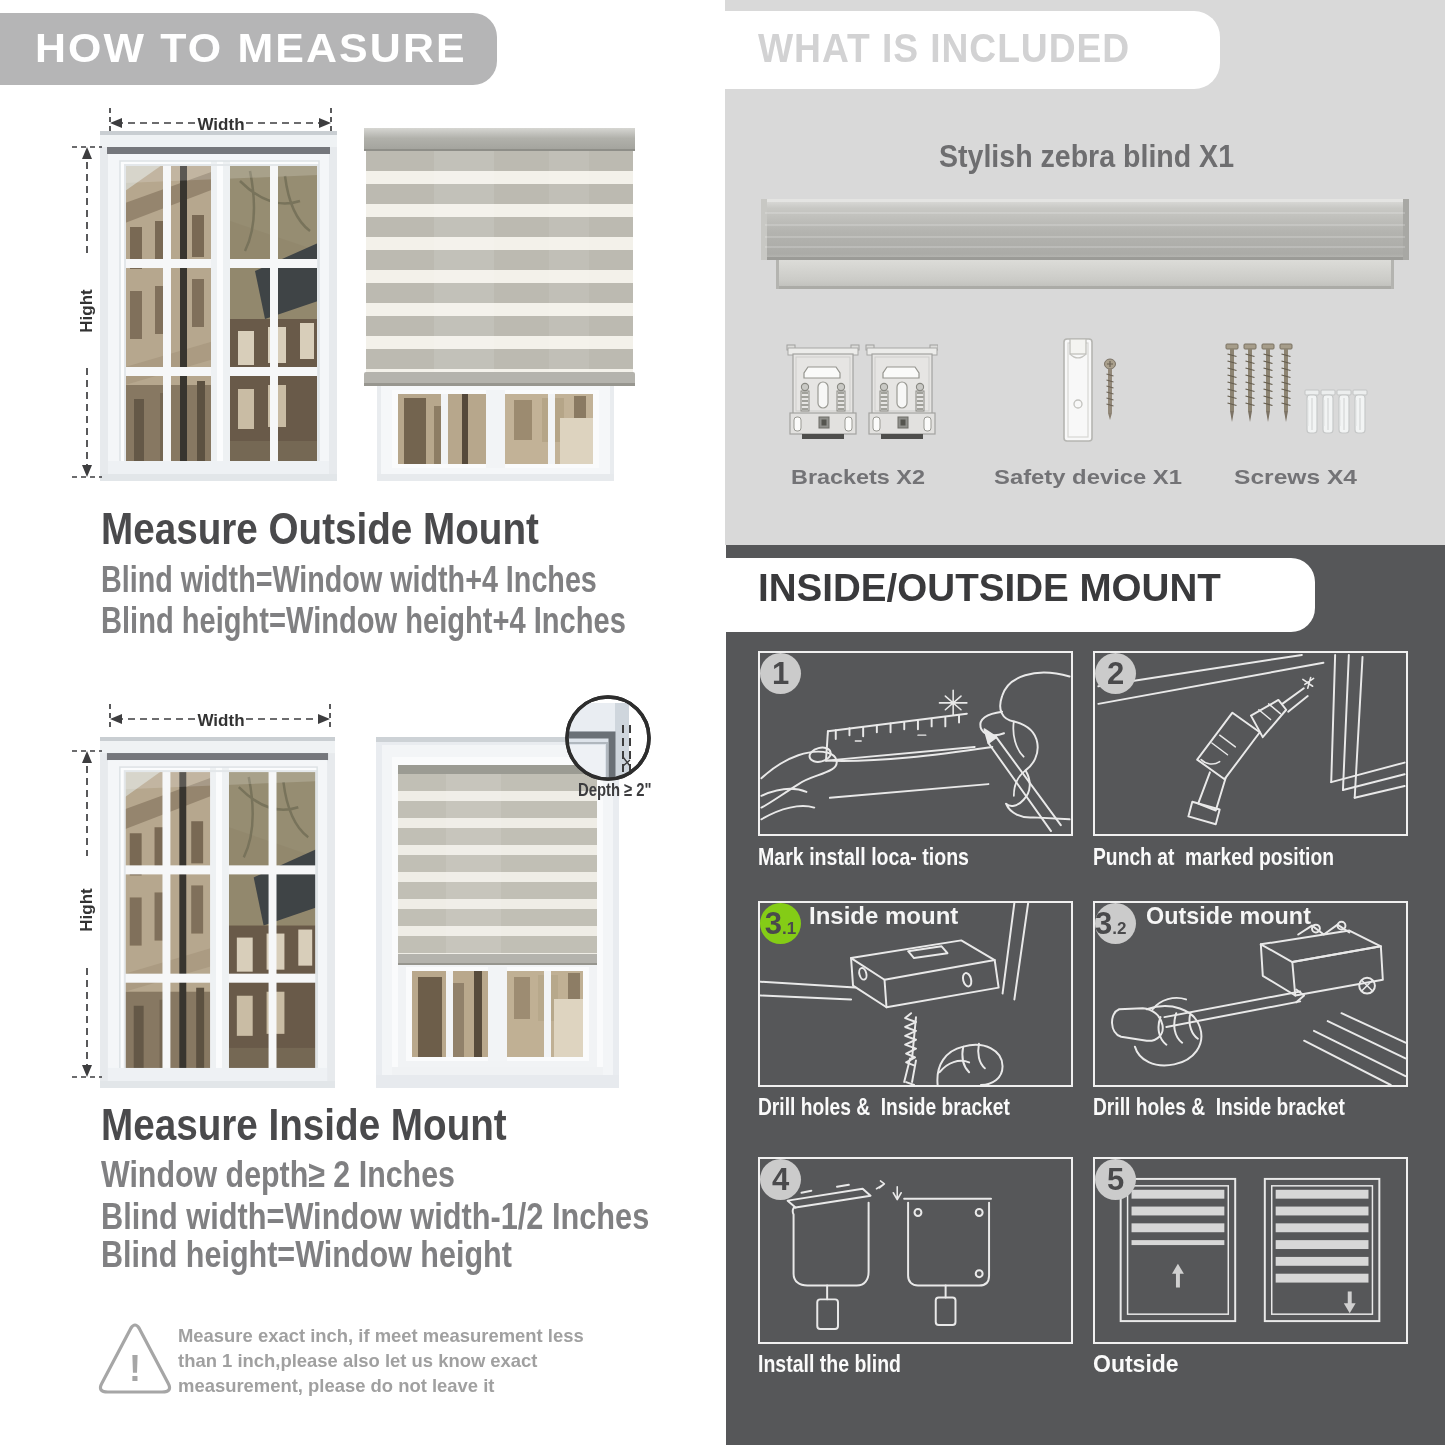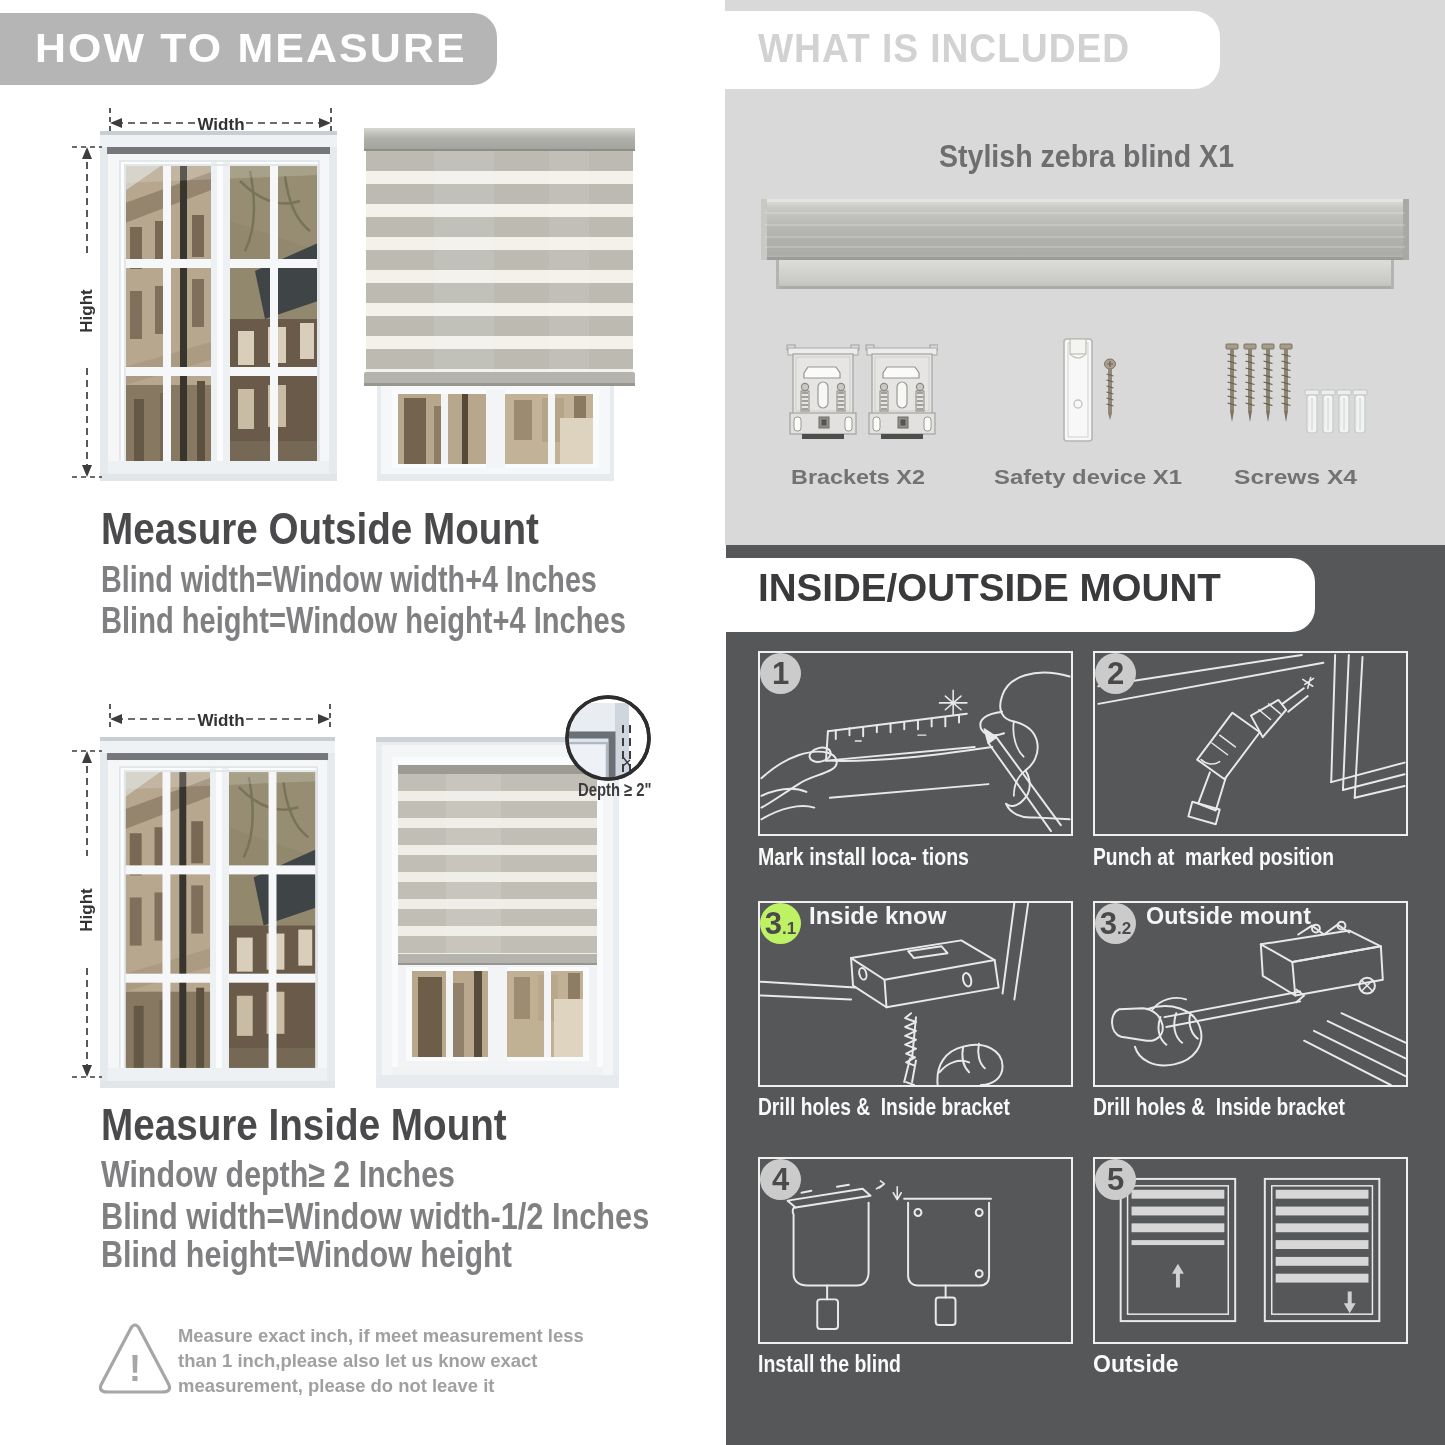--- a/index.html
+++ b/index.html
@@ -524,21 +524,21 @@
 <path d="M153,112 l-6,5 l11,4 l-11,5 l11,4 l-11,5 l11,4 l-11,5 l11,4 l-10,5 l9,4 l-9,5 l8,3"></path>
 <path d="M158,116 l-4,42"></path>
 <path d="M152,158 l-6,24 M158,160 l-4,22"></path>
 <path d="M148,182 l8,3"></path>
 <path d="M180,185 C178,165 188,150 206,146 C228,140 246,150 246,166 C246,178 236,185 224,185"></path>
 <path d="M206,146 C204,156 206,166 212,172 M222,143 C220,153 222,163 228,168"></path>
 <path d="M182,172 C190,162 202,158 212,162"></path>
 </g>
     </svg>
 </div>
-<div class="abs" style="left:760px;top:903px;width:41px;height:41px;border-radius:50%;background:#bef264;color:#4a4a4c;font-weight:bold;text-align:center;line-height:41px;"><span style="font-size:31px;">3</span><span style="font-size:17px;">.1</span></div>
+<div class="abs" style="left:760px;top:903px;width:41px;height:41px;border-radius:50%;background:#84cc16;color:#4a4a4c;font-weight:bold;text-align:center;line-height:41px;"><span style="font-size:31px;">3</span><span style="font-size:17px;">.1</span></div>
 <div class="abs" style="left:1093px;top:901px;width:311px;height:182px;border:2px solid #f0f0f0;">
 <svg width="311" height="182" viewBox="0 0 315 185" style="position:absolute;left:0;top:0">
       <g stroke="#e9e9e9" stroke-width="2" fill="none" stroke-linecap="round" stroke-linejoin="round">
 <path d="M168,42 L258,28 L290,44 L200,60 Z"></path>
 <path d="M200,60 L290,44 L292,78 L203,94 Z"></path>
 <path d="M168,42 L170,74 L203,94"></path>
 <path d="M206,32 l14,-9 l12,9 l14,-10 l12,8"></path>
 <circle cx="224" cy="26" r="4"></circle>
         <circle cx="250" cy="23" r="4"></circle>
 <circle cx="276" cy="84" r="8"></circle>
@@ -546,21 +546,21 @@
 <path d="M70,116 L208,90 M72,126 L208,100"></path>
 <path d="M204,88 l8,6 l-8,7"></path>
 <path d="M24,108 C14,112 14,132 26,136 L52,140 C62,141 70,134 68,124 C66,114 58,108 48,107 Z"></path>
 <path d="M52,108 C76,100 100,108 106,126 C112,144 100,160 80,164 C60,168 44,160 40,146"></path>
 <path d="M66,116 C62,126 64,138 72,144 M82,112 C78,124 80,136 88,142 M96,114 C94,124 98,134 104,138"></path>
 <path d="M58,108 C66,98 80,94 92,98"></path>
 <path d="M222,130 L315,176 M236,120 L315,158 M250,112 L315,142 M212,140 L300,185"></path>
 </g>
     </svg>
 </div>
-<div class="abs" style="left:1095px;top:903px;width:41px;height:41px;border-radius:50%;background:#cbcbcb;color:#4a4a4c;font-weight:bold;text-align:center;line-height:41px;"><span style="font-size:31px;">3</span><span style="font-size:17px;">.2</span></div>
+<div class="abs" style="left:1095px;top:903px;width:41px;height:41px;border-radius:50%;background:#cbcbcb;color:#4a4a4c;font-weight:bold;line-height:41px;"><span style="font-size:31px;">3</span><span style="font-size:17px;">.2</span></div>
 <div class="abs" style="left:758px;top:1157px;width:311px;height:183px;border:2px solid #f0f0f0;">
 <svg width="311" height="183" viewBox="0 0 315 185" style="position:absolute;left:0;top:0">
       <g stroke="#e9e9e9" stroke-width="2" fill="none" stroke-linecap="round" stroke-linejoin="round">
 <path d="M28,42 L104,30 L112,37 L36,49 Z"></path>
 <path d="M42,34 l10,-2 M78,28 l12,-2"></path>
 <path d="M36,49 C34,48 32,52 34,56 L34,116 C34,124 40,128 48,128 L98,128 C106,128 110,122 110,114 L110,44"></path>
 <path d="M118,30 l8,-5 M122,22 l4,3 l-5,4" stroke-width="1.6"></path>
 <path d="M68,128 L68,142"></path>
 <rect x="58" y="142" width="21" height="30" rx="3"></rect>
 <path d="M146,40 L234,40"></path>
@@ -601,21 +601,21 @@
           <rect x="183" y="116" width="94" height="9"></rect>
 </g>
 <g stroke="#d0d0d0" stroke-width="4">
 <line x1="258" y1="134" x2="258" y2="150"></line>
 </g>
 <polygon points="258,156 252,146 264,146" fill="#d0d0d0" stroke="none"></polygon>
 </g>
     </svg>
 </div>
 <div class="abs" style="left:1095px;top:1159px;width:41px;height:41px;border-radius:50%;background:#cbcbcb;color:#4a4a4c;font-weight:bold;text-align:center;line-height:41px;"><span style="font-size:31px;">5</span></div>
-<div class="t" style="left:809px;top:902px;font-size:24px;color:#f5f5f5;">Inside know</div>
+<div class="t" style="left:809px;top:902px;font-size:24px;color:#f5f5f5;">Inside mount</div>
 <div class="t" style="left:1146px;top:902px;font-size:24px;color:#f5f5f5;transform:scaleX(0.974);">Outside mount</div>
 
 <div class="t cap" style="left:758px;top:844px;font-size:23px;color:#fafafa;transform:scaleX(0.851);">Mark install loca- tions</div>
 <div class="t cap" style="left:1093px;top:844px;font-size:23px;color:#fafafa;transform:scaleX(0.838);">Punch at&nbsp; marked position</div>
 <div class="t cap" style="left:758px;top:1094px;font-size:23px;color:#fafafa;transform:scaleX(0.835);">Drill holes &amp;&nbsp; Inside bracket</div>
 <div class="t cap" style="left:1093px;top:1094px;font-size:23px;color:#fafafa;transform:scaleX(0.835);">Drill holes &amp;&nbsp; Inside bracket</div>
 <div class="t cap" style="left:758px;top:1351px;font-size:23px;color:#fafafa;transform:scaleX(0.848);">Install the blind</div>
 <div class="t cap" style="left:1093px;top:1351px;font-size:23px;color:#fafafa;">Outside</div>
 
 </body></html>

